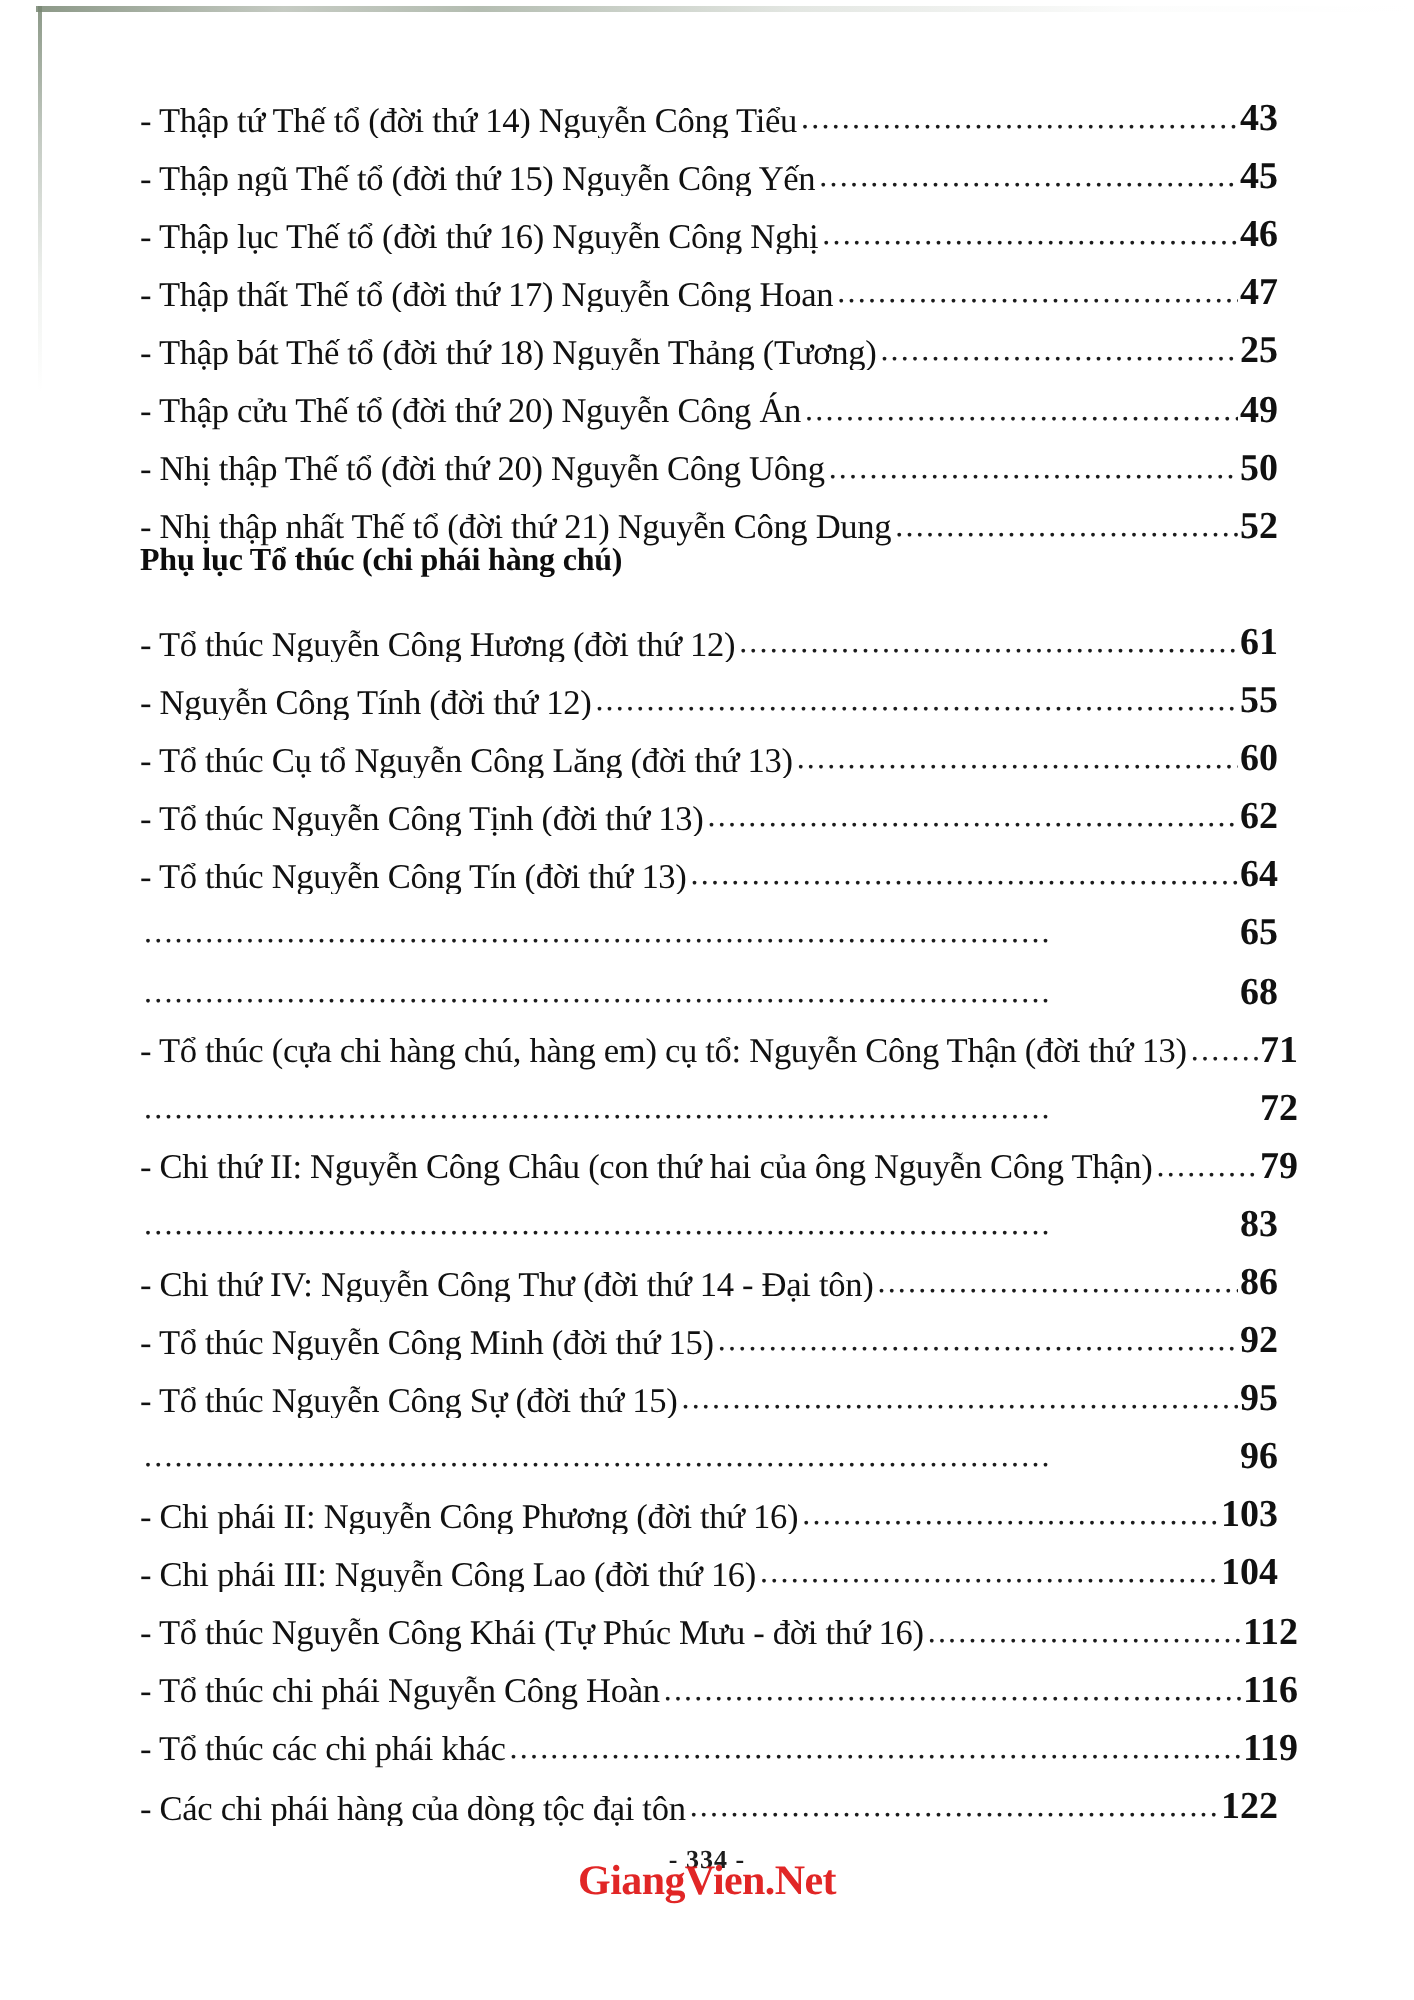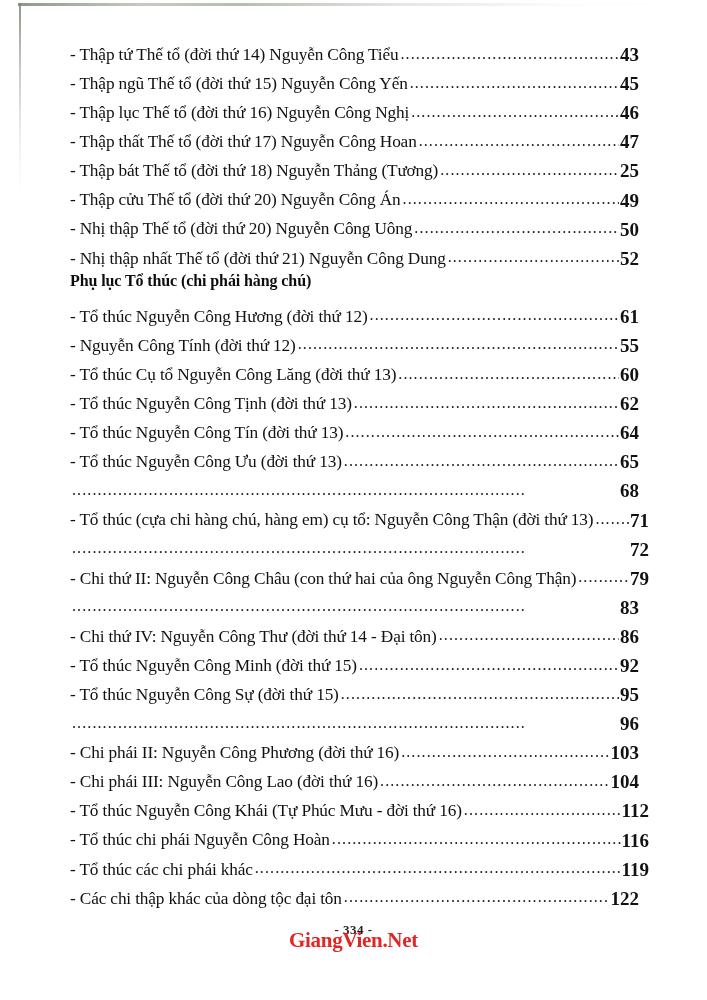--- a/index.html
+++ b/index.html
@@ -46,21 +46,21 @@
   }
   #toc {
     position: absolute;
     left: 0;
     top: 0;
     width: 707px;
     padding-top: 40px;
   }
   .toc-line {
     display: flex;
-    align-items: center;
+    align-items: flex-end;
     font-size: 17.3px;
     line-height: 1;
     color: #111111;
     padding: 0 16px 0 0;
     height: 29.1px;
     white-space: nowrap;
     overflow: hidden;
   }
   .toc-line .entry-title {
     flex: 0 0 auto;
@@ -204,21 +204,20 @@
         <span class="entry-title">- Tổ thúc Nguyễn Công Tịnh (đời thứ 13)</span>
         <span class="leader">.........................................................................................</span>
         <span class="page-num">62</span>
       </div>
       <div class="toc-line indent-normal">
         <span class="entry-title">- Tổ thúc Nguyễn Công Tín (đời thứ 13)</span>
         <span class="leader">.........................................................................................</span>
         <span class="page-num">64</span>
       </div>
       <div class="toc-line indent-normal">
-        <span class="entry-title">- Tổ thúc Nguyễn Công Ưu (đời thứ 13)</span>
         <span class="leader">.........................................................................................</span>
         <span class="page-num">65</span>
       </div>
       <div class="toc-line indent-normal">
         <span class="leader">.........................................................................................</span>
         <span class="page-num">68</span>
       </div>
       <div class="toc-line indent-wide">
         <span class="entry-title">- Tổ thúc (cựa chi hàng chú, hàng em) cụ tổ: Nguyễn Công Thận (đời thứ 13)</span>
         <span class="leader">.........................................................................................</span>
@@ -275,21 +274,21 @@
         <span class="entry-title">- Tổ thúc chi phái Nguyễn Công Hoàn</span>
         <span class="leader">.........................................................................................</span>
         <span class="page-num">116</span>
       </div>
       <div class="toc-line indent-wide">
         <span class="entry-title">- Tổ thúc các chi phái khác</span>
         <span class="leader">.........................................................................................</span>
         <span class="page-num">119</span>
       </div>
       <div class="toc-line indent-normal">
-        <span class="entry-title">- Các chi thập khác của dòng tộc đại tôn</span>
+        <span class="entry-title">- Các chi phái hàng của dòng tộc đại tôn</span>
         <span class="leader">.........................................................................................</span>
         <span class="page-num">122</span>
       </div>
     </div>
 
   <div id="footer">
     <div id="page-number">- 334 -</div>
     <div id="watermark" style="color: rgb(224, 27, 27);">GiangVien.Net</div>
   </div>
 

